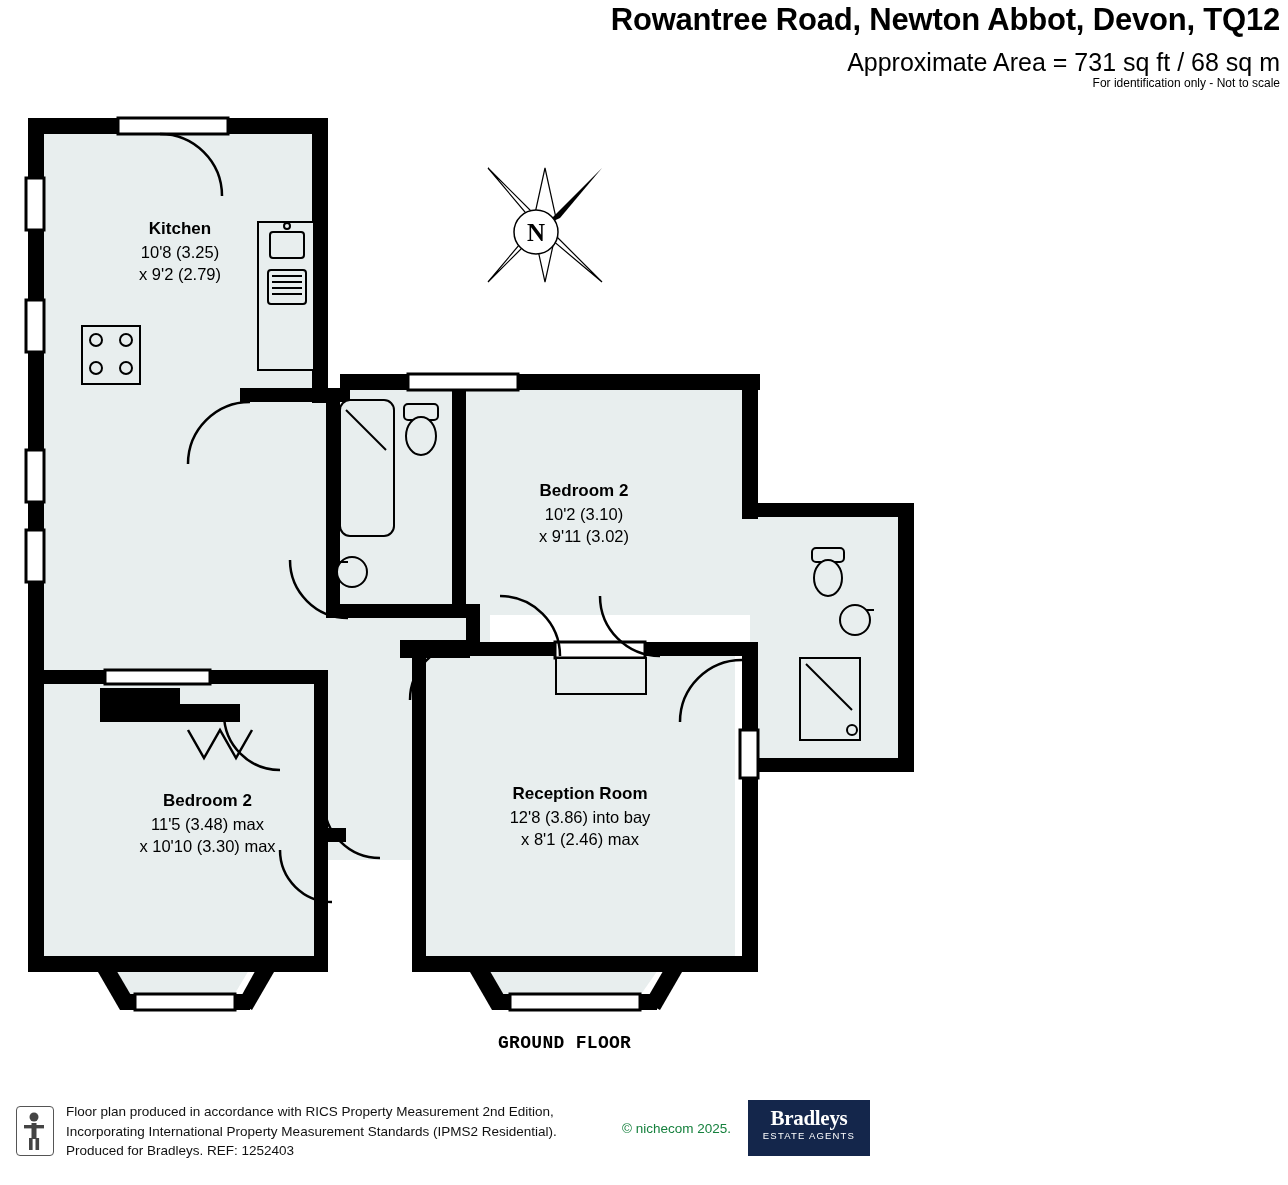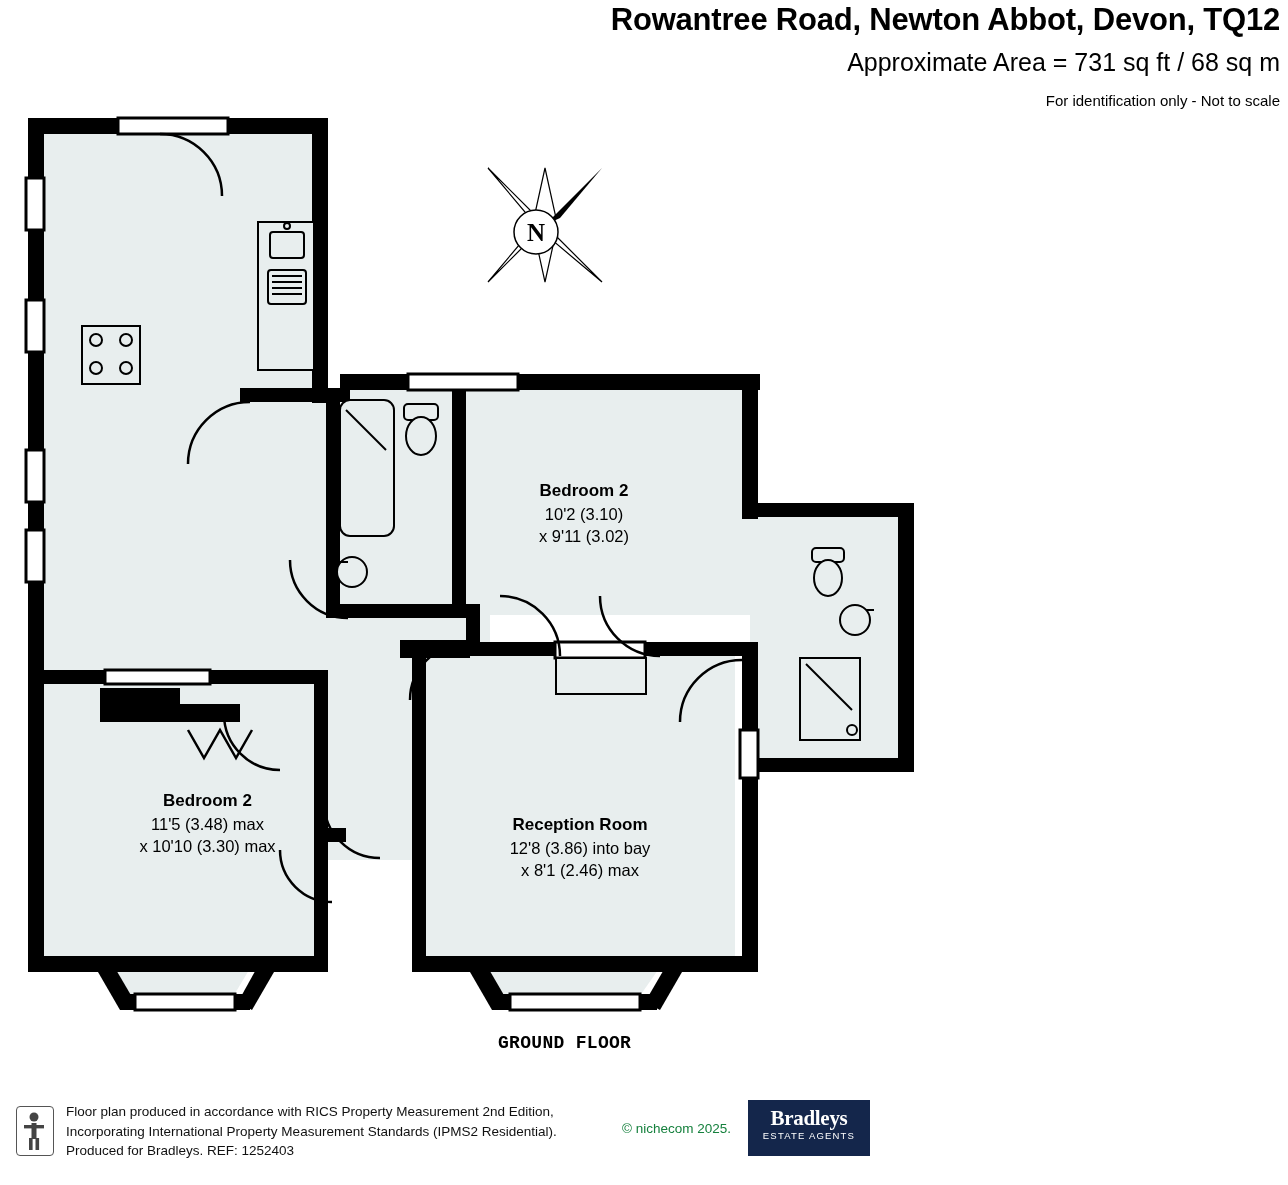--- a/index.html
+++ b/index.html
@@ -16,22 +16,22 @@
     position:absolute; right:8px; top:2px;
     font-size:31px; font-weight:bold; letter-spacing:-0.2px;
     white-space:nowrap;
   }
   .subtitle {
     position:absolute; right:8px; top:48px;
     font-size:25px; font-weight:normal;
     white-space:nowrap;
   }
   .note {
-    position:absolute; right:8px; top:92px;
-    font-size:15px; white-space:nowrap;
+    position:absolute; right:8px; top:76px;
+    font-size:12px; white-space:nowrap;
   }
 
   .plan { position:absolute; left:0; top:110px; width:960px; height:960px; }
 
   .label {
     position:absolute; text-align:center; line-height:1.35;
     font-size:16.5px; white-space:nowrap;
   }
   .label .nm { font-weight:bold; font-size:17px; display:block; }
   .label .d1, .label .d2 { display:block; }
@@ -220,35 +220,40 @@
       <circle cx="852" cy="620" r="5"></circle>
 
       <rect x="100" y="578" width="80" height="34" fill="#000" stroke="none"></rect>
       <rect x="180" y="594" width="60" height="18" fill="#000" stroke="none"></rect>
       <polyline points="188,620 204,648 220,620 236,648 252,620" stroke-width="2.5"></polyline>
       <rect x="400" y="530" width="70" height="18" fill="#000" stroke="none"></rect>
       <rect x="556" y="548" width="90" height="36" fill="#e8eeee"></rect>
     </g>
   </svg>
 
+  <div class="label" style="left:90px; top:108px; width:180px;">
+    <span class="nm">Kitchen</span>
+    <span class="d1">10'8 (3.25)</span>
+    <span class="d2">x 9'2 (2.79)</span>
+  </div>
 
 
   <div class="label" style="left:484px; top:370px; width:200px;">
     <span class="nm">Bedroom 2</span>
     <span class="d1">10'2 (3.10)</span>
     <span class="d2">x 9'11 (3.02)</span>
   </div>
 
   <div class="label" style="left:85px; top:680px; width:245px;">
     <span class="nm">Bedroom 2</span>
     <span class="d1">11'5 (3.48) max</span>
     <span class="d2">x 10'10 (3.30) max</span>
   </div>
 
-  <div class="label" style="left:450px; top:704px; width:260px;">
+  <div class="label" style="left:450px; top:673px; width:260px;">
     <span class="nm">Reception Room</span>
     <span class="d1">12'8 (3.86) into bay</span>
     <span class="d2">x 8'1 (2.46) max</span>
   </div>
 
   <div class="floorname" style="left:498px; top:923px;">GROUND FLOOR</div>
 
   <div style="position:absolute; left:480px; top:50px;">
     <svg width="130" height="130" viewBox="0 0 130 130">
       <g fill="#ffffff" stroke="#000" stroke-width="1.2">

